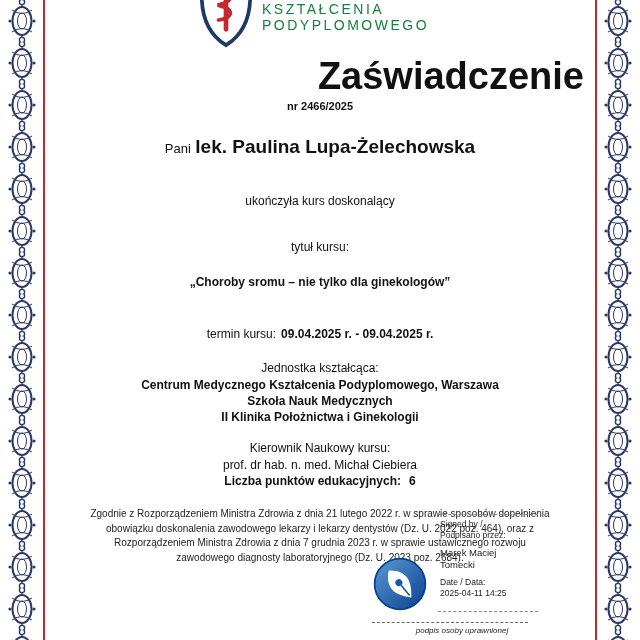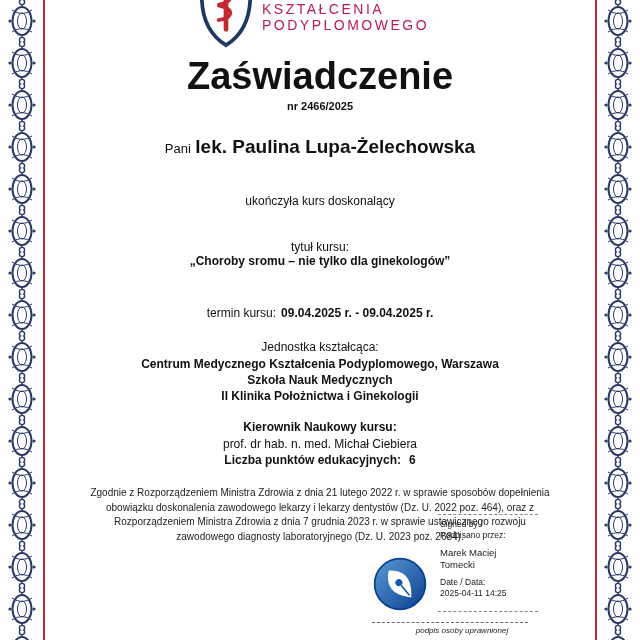--- a/index.html
+++ b/index.html
@@ -24,47 +24,47 @@
   .content {
     position:absolute; left:56px; right:56px; top:0; bottom:0;
     text-align:center;
   }
 
   
   .logo-row { position:relative; height:46px; }
   .shield { position:absolute; left:142px; top:-36px; width:56px; height:84px; }
   .org {
     position:absolute; left:206px; top:1px; text-align:left;
-    color:#be185d; font-size:14px; line-height:16px;
+    color:#15803d; font-size:14px; line-height:16px;
     letter-spacing:2.5px; font-weight:400;
   }
 
-  .title { margin-top:10px; font-size:38px; line-height:40px; font-weight:700; color:#111; }
+  .title { margin-top:10px; font-size:38px; line-height:40px; font-weight:700; color:#111;text-align:right; }
   .cert-no { margin-top:4px; font-size:11px; font-weight:700; }
 
   .recipient { margin-top:24px; }
   .salutation { font-size:13px; }
   .recipient-name { font-size:19px; font-weight:700; }
 
   .completion { margin-top:36px; font-size:12px; }
   .course-no { margin-top:3px; font-size:12px; font-weight:700; }
 
   .label { font-size:12px; }
   .title-label { margin-top:32px; }
-  .course-title { margin-top:0; font-size:12px; font-weight:700; }
+  .course-title { margin-top:21px; font-size:12px; font-weight:700; }
 
   .term { margin-top:38px; font-size:12px; }
   .b { font-weight:700; }
   .gap-r { margin-right:5px; }
 
   .inst-label { margin-top:20px; }
   .inst-line { font-size:12px; font-weight:700; line-height:16px; }
   .inst-block { margin-top:2px; }
 
-  .sup-label { margin-top:16px;font-weight:bold; }
+  .sup-label { margin-top:16px; }
   .sup-name { margin-top:2px; font-size:12px; font-weight:400; line-height:16px; }
   .points { font-size:12px; font-weight:700; line-height:16px; }
   .points-val { margin-left:8px; }
 
   .legal {
     margin:18px auto 0; width:462px;
     font-size:10px; line-height:1.45; color:#222;
   }
 
   

